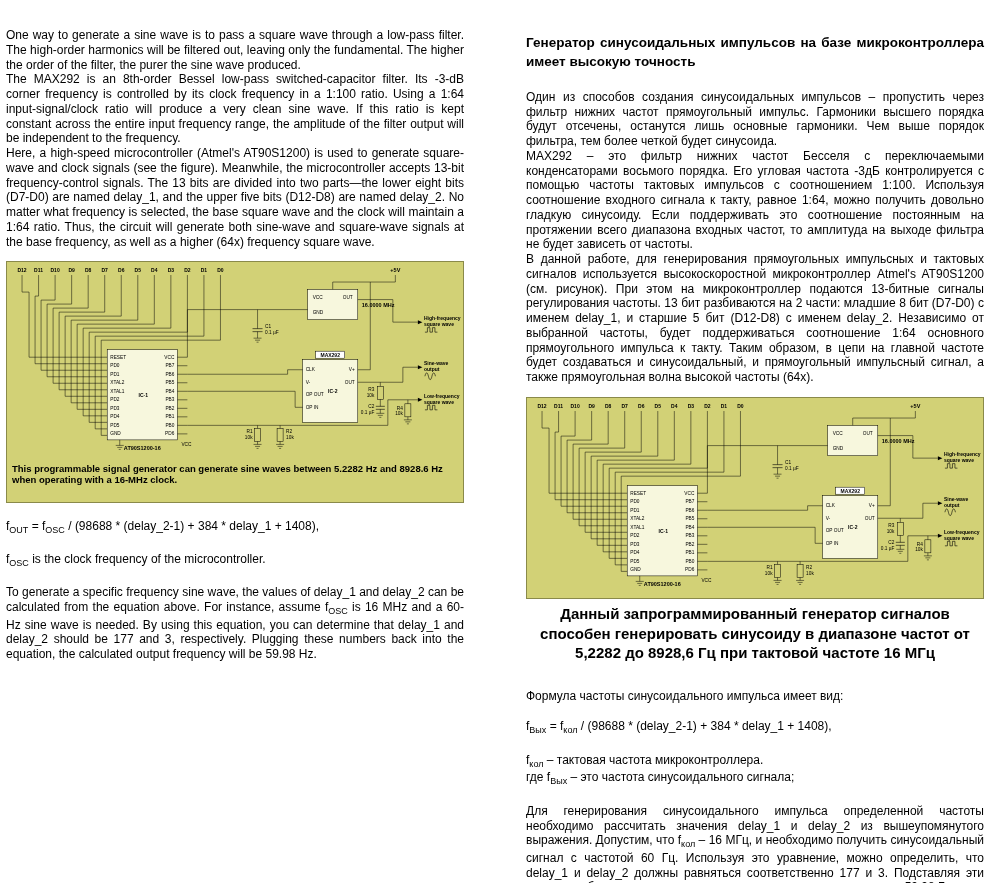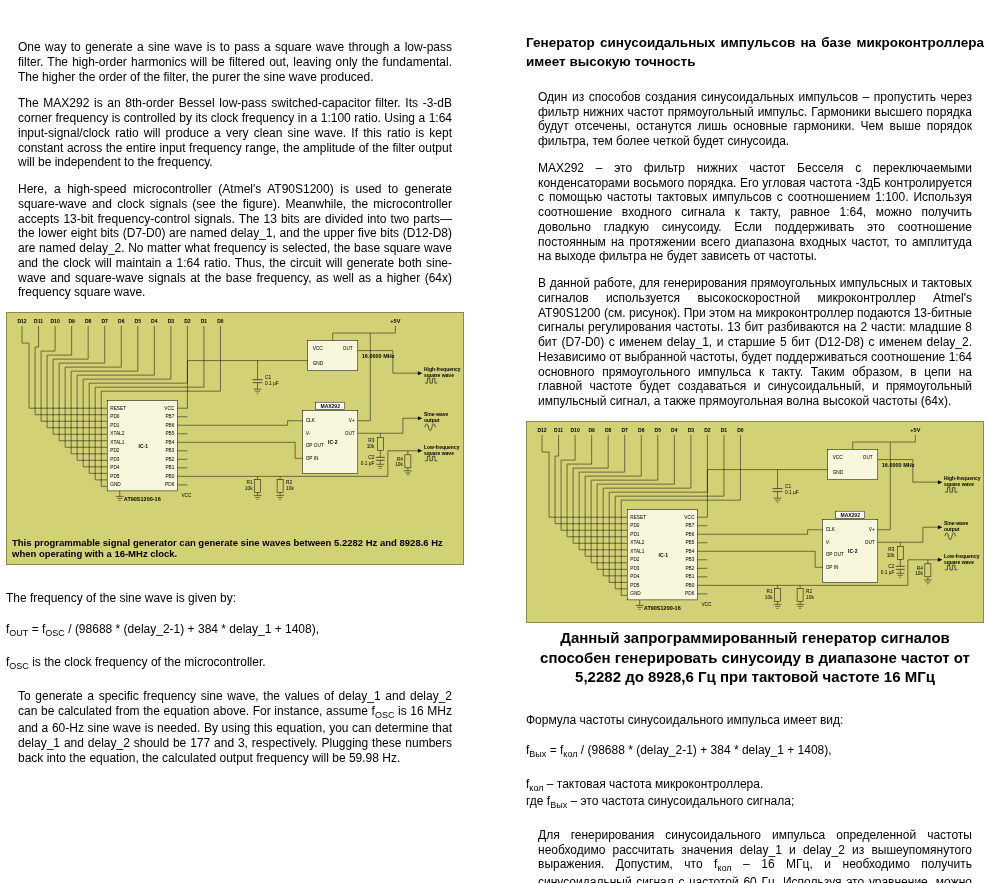--- a/index.html
+++ b/index.html
@@ -1,23 +1,23 @@
 <!DOCTYPE html>
 <html><head>
 <meta charset="utf-8">
 <style>
   html,body{margin:0;padding:0;background:#ffffff;color:#000;}
   body{width:989px;font-family:"Liberation Sans",sans-serif;}
   .page{display:flex;gap:62px;padding:28px 0 12px 6px;}
   .col{width:458px;font-size:12px;line-height:1.23;text-align:justify;}
   .title{font-size:13.5px;font-weight:bold;margin:6px 0 18px 0;text-align:justify;line-height:1.4;}
-  p{margin:12px;}
+  p{margin:0;}
   sub{font-size:9px;}
   .figure-box{border:1px solid #8a8a4a;margin:12px 0 0 0;background:#d2d176;}
-  .fig-caption-in{font-size:9.5px;font-weight:bold;padding:1px 5px 4px 5px;line-height:1.15;text-align:left;margin-top:24px;}
+  .fig-caption-in{font-size:9.5px;font-weight:bold;padding:1px 5px 16px 5px;line-height:1.15;text-align:left;}
   .fig-caption-out{font-size:15px;font-weight:bold;text-align:center;margin:5px 10px 0 10px;line-height:1.3;}
   .freq-intro{margin-top:26px;}
   .formula{text-align:left;margin:16px 0;}
   .where{margin:0;text-align:left;}
   .after-gap{margin-top:16px;}
   svg{display:block;width:100%;height:auto;}
   svg text{font-family:"Liberation Sans",sans-serif;fill:#000;}
   .w{stroke:#000;stroke-width:1;fill:none;}
   .chip{fill:#f7f7dd;stroke:#000;stroke-width:1;}
   .lblbox{fill:#ffffff;stroke:#000;stroke-width:1;}
@@ -231,21 +231,20 @@
         <g>
           <polygon points="820,271 829,275 820,279" fill="#000"></polygon>
           <text class="outlbl" x="832" y="271">Low-frequency</text>
           <text class="outlbl" x="832" y="283">square wave</text>
           <path class="gl" d="M834,295 h5 v-9 h5 v9 h5 v-9 h5 v9 h5"></path>
         </g>
       </svg>
       <div class="fig-caption-in">This programmable signal generator can generate sine waves between 5.2282 Hz and 8928.6 Hz when operating with a 16-MHz clock.</div>
     </div>
 
-    <div class="freq-intro">The frequency of the sine wave is given by:</div>
 
     <div class="formula"><span>f</span><sub>OUT</sub><span> = f</span><sub>OSC</sub><span> / (98688 * (delay_2-1) + 384 * delay_1 + 1408),</span></div>
 
     <div class="where"><span>f</span><sub>OSC</sub><span> is the clock frequency of the microcontroller.</span></div>
 
     <p class="after-gap"><span>To generate a specific frequency sine wave, the values of delay_1 and delay_2 can be calculated from the equation above. For instance, assume f</span><sub>OSC</sub><span> is 16 MHz and a 60-Hz sine wave is needed. By using this equation, you can determine that delay_1 and delay_2 should be 177 and 3, respectively. Plugging these numbers back into the equation, the calculated output frequency will be 59.98 Hz.</span></p>
   </div>
 
   <div class="col">
     <div class="title">Генератор синусоидальных импульсов на базе микроконтроллера имеет высокую точность</div>

